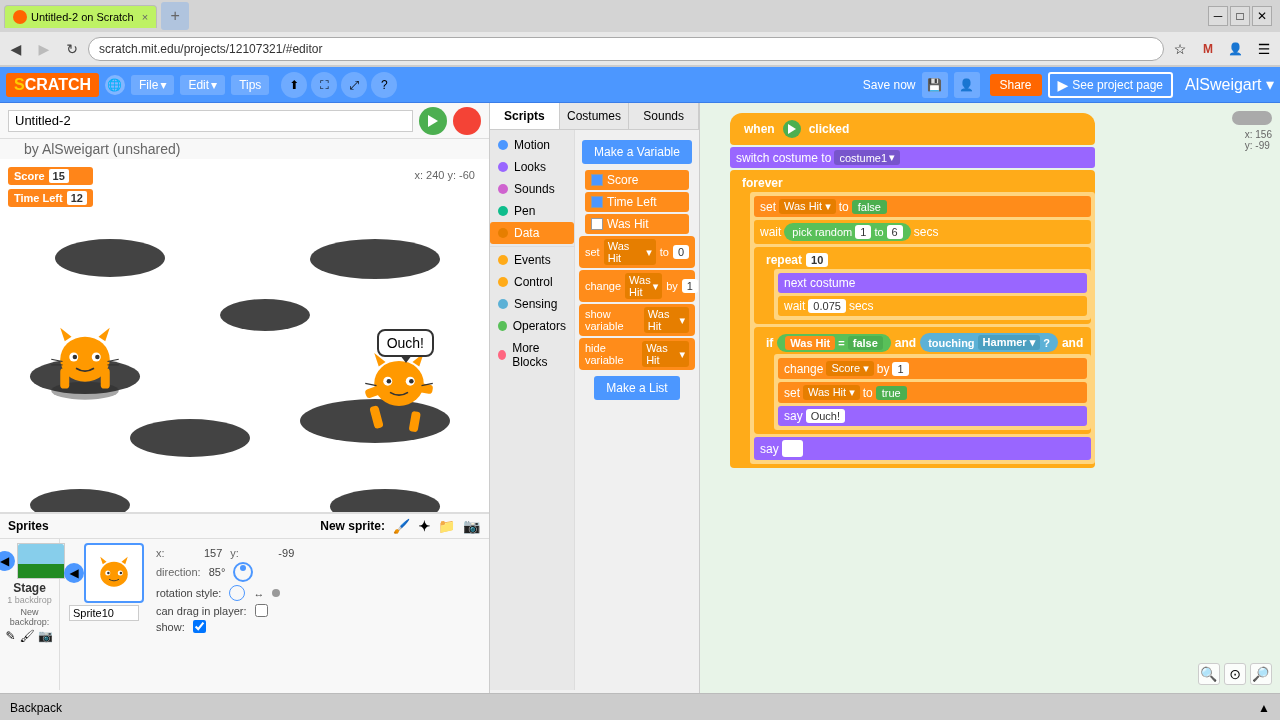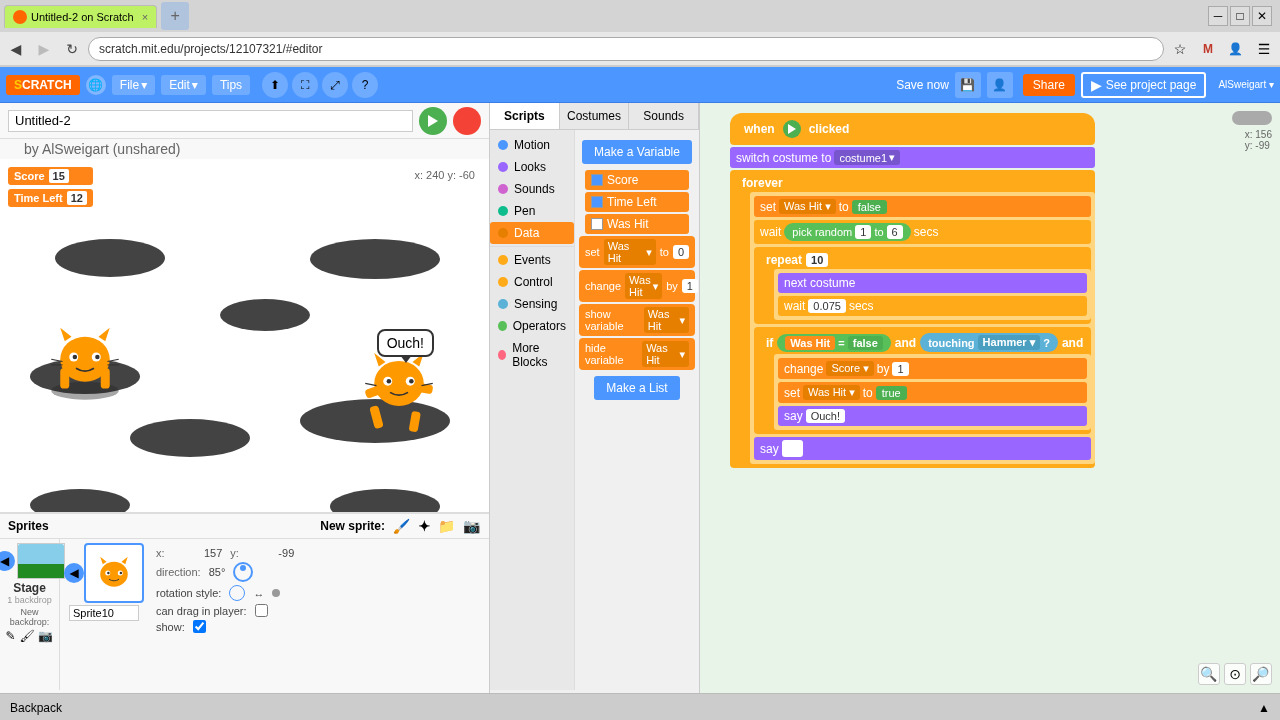--- a/index.html
+++ b/index.html
@@ -154,21 +154,21 @@
       <div class="nav-icon" style="color:#c0392b;font-weight:bold;font-size:12px;">M</div>
       <div class="nav-icon" style="font-size:12px;">👤</div>
       <div class="nav-icon">☰</div>
     </div>
   </div>
 </div>
 
 <div class="scratch-app">
 
   <div class="scratch-toolbar">
-    <div style="background:#ff6600;color:white;font-weight:bold;font-size:12px;padding:3px 8px;border-radius:3px;cursor:pointer;">
+    <div style="background:#ff6600;color:white;font-weight:bold;font-size:16px;padding:3px 8px;border-radius:3px;cursor:pointer;">
       <span style="color:#ffcc00;">S</span><span>CRATCH</span>
     </div>
     <div style="width:20px;height:20px;background:rgba(255,255,255,0.3);border-radius:50%;display:flex;align-items:center;justify-content:center;cursor:pointer;">🌐</div>
     <div class="toolbar-btn"><span>File</span> ▾</div>
     <div class="toolbar-btn"><span>Edit</span> ▾</div>
     <div class="toolbar-btn">
         <span>Tips</span>
       </div>
     <div style="display:flex;gap:4px;margin-left:6px;">
       <div style="width:26px;height:26px;border-radius:50%;background:rgba(255,255,255,0.2);display:flex;align-items:center;justify-content:center;cursor:pointer;">⬆</div>
@@ -178,21 +178,21 @@
     </div>
     <div class="toolbar-spacer"></div>
     <span class="toolbar-save" style="color:white;font-size:12px;cursor:pointer;">Save now</span>
     <div style="width:26px;height:26px;background:rgba(255,255,255,0.2);border-radius:3px;display:flex;align-items:center;justify-content:center;">💾</div>
     <div style="width:26px;height:26px;background:rgba(255,255,255,0.2);border-radius:3px;display:flex;align-items:center;justify-content:center;">👤</div>
     <button class="toolbar-share">Share</button>
     <button class="toolbar-see-project">
       <span style="font-size:14px;">▶</span>
       <span>See project page</span>
     </button>
-    <span style="color:white;font-size:10px;margin-left:6px;cursor:pointer;">AlSweigart ▾</span>
+    <span style="color:white;font-size:16px;margin-left:6px;cursor:pointer;">AlSweigart ▾</span>
   </div>
 
   <div class="scratch-main">
 
     <div class="stage-area">
       <div class="project-header">
         <input class="project-name-input" value="Untitled-2" style="">
         <div class="green-flag">
           <svg width="16" height="16" viewBox="0 0 16 16">
             <polygon points="3,2 13,8 3,14" fill="white"></polygon>

